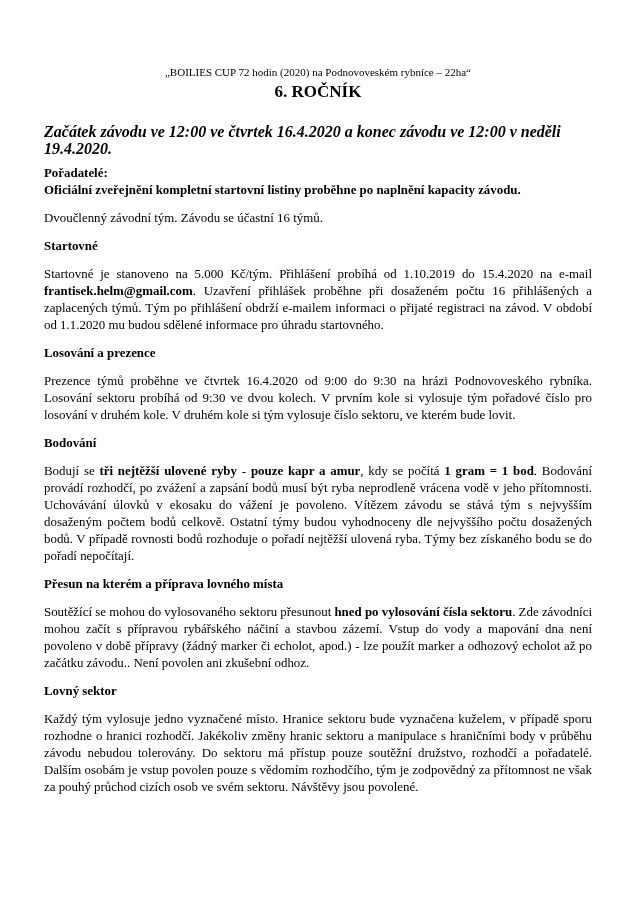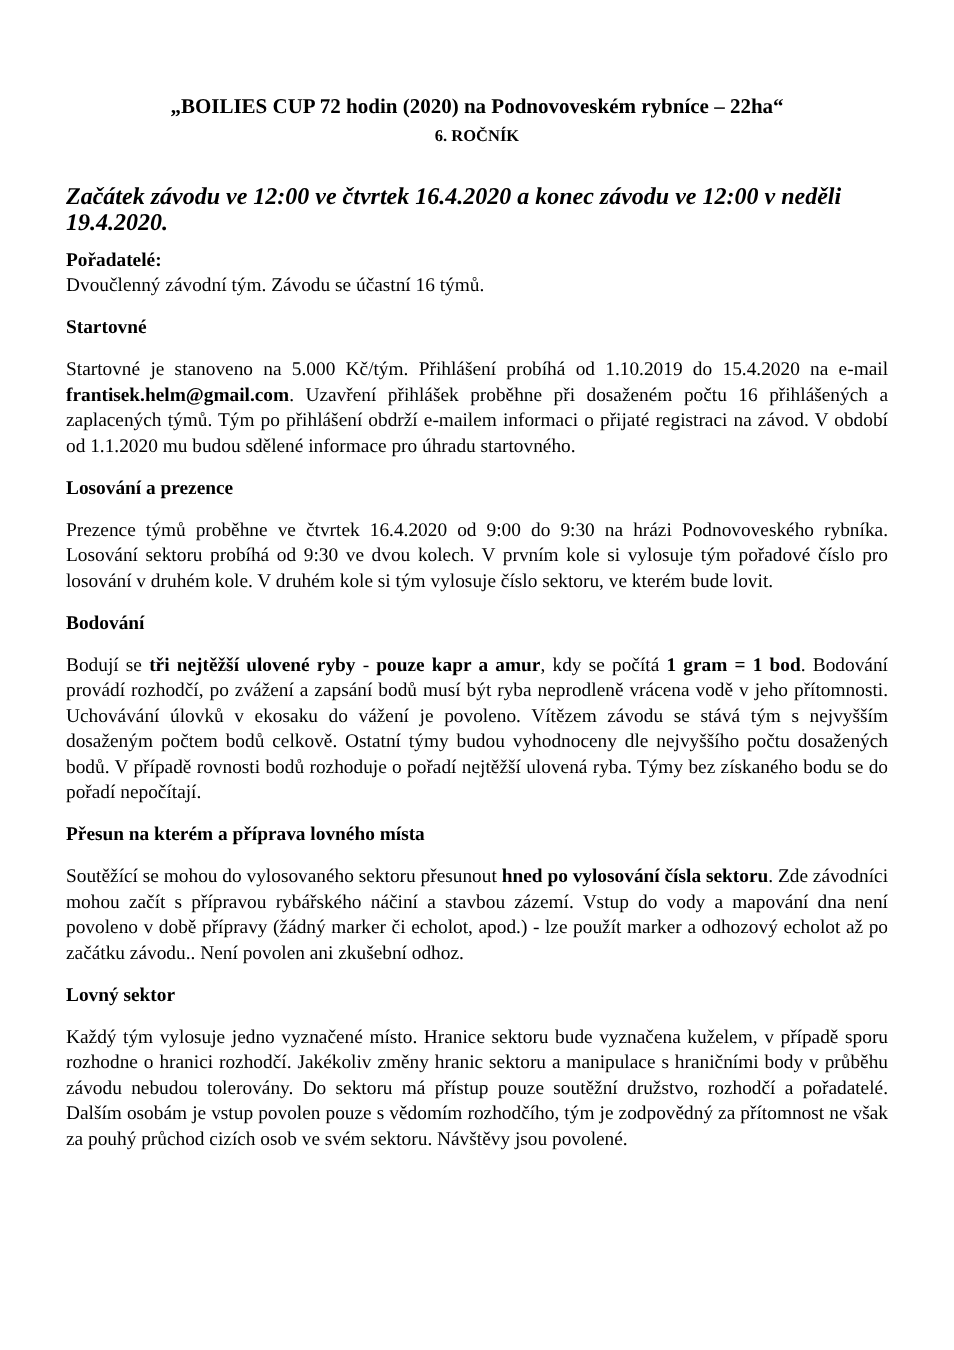--- a/index.html
+++ b/index.html
@@ -13,29 +13,29 @@
     height: 900px;
     box-sizing: border-box;
     background: #ffffff;
     color: #000000;
     font-family: "Liberation Serif", "DejaVu Serif", serif;
     padding: 62px 44px 20px 44px;
     overflow: hidden;
   }
   .doc-title {
     text-align: center;
-    font-weight: bold;
-    font-size: 14px;
+    font-weight: normal;
+    font-size: 11px;
     line-height: 20px;
     margin: 0;
   }
   .doc-subtitle {
     text-align: center;
     font-weight: bold;
-    font-size: 11px;
+    font-size: 17px;
     line-height: 17px;
     margin: 1px 0 23px 0;
   }
   .block {
     font-size: 12.9px;
     line-height: 17px;
     margin: 0 0 11px 0;
   }
   .block.lead {
     font-weight: bold;
@@ -60,20 +60,21 @@
 </style>
 </head>
 <body>
 
 <div class="page">
   <h1 class="doc-title">„BOILIES CUP 72 hodin (2020) na Podnovoveském rybníce – 22ha“</h1>
   <h2 class="doc-subtitle">6. ROČNÍK</h2>
   <div>
       <p class="block lead"><span>Začátek závodu ve 12:00 ve čtvrtek 16.4.2020 a konec závodu ve 12:00 v neděli 19.4.2020.</span></p>
       <p class="block para compact"><span class="b">Pořadatelé:</span></p>
+      <p class="block para"><span class="b">Oficiální zveřejnění kompletní startovní listiny proběhne po naplnění kapacity závodu.</span></p>
       <p class="block para"><span>Dvoučlenný závodní tým. Závodu se účastní 16 týmů.</span></p>
       <h3 class="block heading"><span>Startovné</span></h3>
       <p class="block para justify"><span>Startovné je stanoveno na 5.000 Kč/tým. Přihlášení probíhá od 1.10.2019 do 15.4.2020 na e-mail </span><span class="b">frantisek.helm@gmail.com</span><span>. Uzavření přihlášek proběhne při dosaženém počtu 16 přihlášených a zaplacených týmů. Tým po přihlášení obdrží e-mailem informaci o přijaté registraci na závod. V období od 1.1.2020 mu budou sdělené informace pro úhradu startovného.</span></p>
       <h3 class="block heading"><span>Losování a prezence</span></h3>
       <p class="block para justify"><span>Prezence týmů proběhne ve čtvrtek 16.4.2020 od 9:00 do 9:30 na hrázi Podnovoveského rybníka. Losování sektoru probíhá od 9:30 ve dvou kolech. V prvním kole si vylosuje tým pořadové číslo pro losování v druhém kole. V druhém kole si tým vylosuje číslo sektoru, ve kterém bude lovit.</span></p>
       <h3 class="block heading"><span>Bodování</span></h3>
       <p class="block para justify"><span>Bodují se </span><span class="b">tři nejtěžší ulovené ryby</span><span> - </span><span class="b">pouze kapr a amur</span><span>, kdy se počítá </span><span class="b">1 gram = 1 bod</span><span>. Bodování provádí rozhodčí, po zvážení a zapsání bodů musí být ryba neprodleně vrácena vodě v jeho přítomnosti. Uchovávání úlovků v ekosaku do vážení je povoleno. Vítězem závodu se stává tým s nejvyšším dosaženým počtem bodů celkově. Ostatní týmy budou vyhodnoceny dle nejvyššího počtu dosažených bodů. V případě rovnosti bodů rozhoduje o pořadí nejtěžší ulovená ryba. Týmy bez získaného bodu se do pořadí nepočítají.</span></p>
       <h3 class="block heading"><span>Přesun na kterém a příprava lovného místa</span></h3>
       <p class="block para justify"><span>Soutěžící se mohou do vylosovaného sektoru přesunout </span><span class="b">hned po vylosování čísla sektoru</span><span>. Zde závodníci mohou začít s přípravou rybářského náčiní a stavbou zázemí. Vstup do vody a mapování dna není povoleno v době přípravy (žádný marker či echolot, apod.) - lze použít marker a odhozový echolot až po začátku závodu.. Není povolen ani zkušební odhoz.</span></p>
       <h3 class="block heading"><span>Lovný sektor</span></h3>

